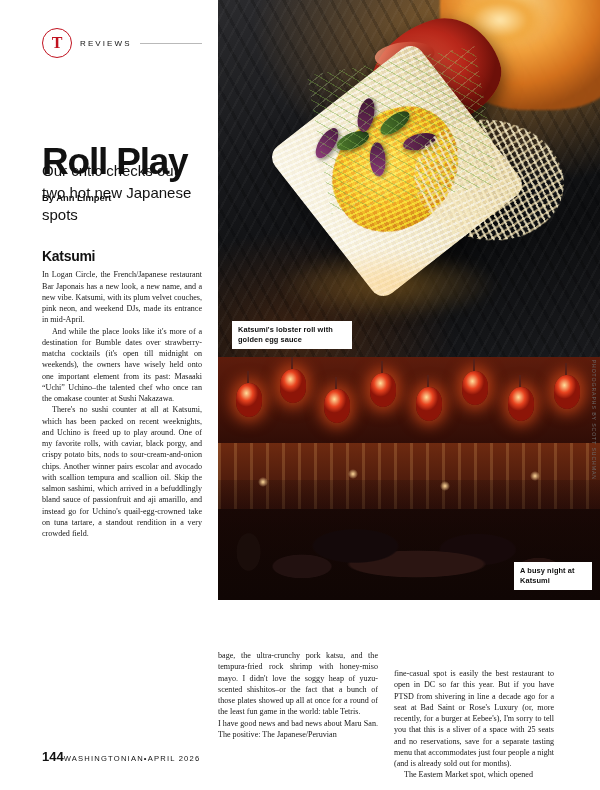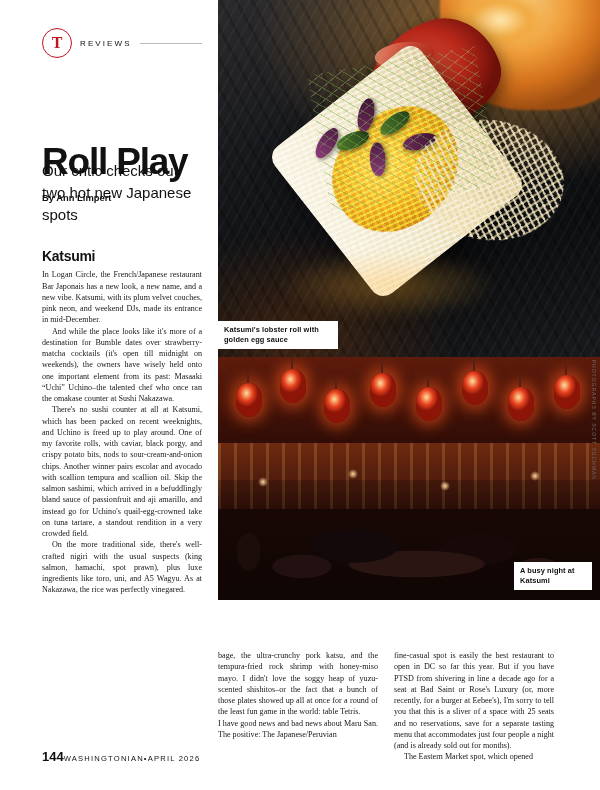--- a/index.html
+++ b/index.html
@@ -210,21 +210,21 @@
     position: absolute;
     background: #ffffff;
     color: #111;
     font-family: "Liberation Sans", sans-serif;
     font-weight: bold;
     font-size: 7.4px;
     line-height: 1.35;
     padding: 4px 6px 4px 6px;
     letter-spacing: .1px;
   }
-  .caption.c1 { left: 0; bottom: 8px; width: 120px; }
+  .caption.c1 { left: 14px; bottom: 8px; width: 120px; }
   .caption.c2 { right: 8px; bottom: 10px; width: 78px; }
 
   
   .credit {
     position: absolute;
     right: 3px;
     top: 480px;
     transform: rotate(90deg);
     transform-origin: right top;
     font-family: "Liberation Sans", sans-serif;
@@ -306,21 +306,21 @@
   }
   .dropcaps {
     font-family: "Liberation Sans", sans-serif;
     font-weight: bold;
     font-size: 7.6px;
     letter-spacing: .15px;
   }
 
   .col-1 { left: 42px; top: 238px; width: 160px; }
   .col-2 { left: 218px; top: 650px; width: 160px; }
-  .col-3 { left: 394px; top: 650px; width: 160px; }
+  .col-3 { left: 394px; top: 668px; width: 160px; }
 
   
   .footer {
     position: absolute;
     left: 42px; bottom: 26px;
     display: flex; align-items: baseline; 
   }
   .folio {
     font-family: "Liberation Sans", sans-serif;
     font-weight: bold;
@@ -401,24 +401,23 @@
   <span class="rule"></span>
 </div>
 
 <h1 class="headline">Roll Play</h1>
 <div class="deck">Our critic checks out two hot new Japanese spots</div>
 <div class="byline">By Ann Limpert</div>
 
 <div class="col col-1">
 
   <h3>Katsumi</h3>
-  <p class="first">In Logan Circle, the French/Japanese restaurant Bar Japonais has a new look, a new name, and a new vibe. Katsumi, with its plum velvet couches, pink neon, and weekend DJs, made its entrance in mid-December.</p>
+  <p class="first">In Logan Circle, the French/Japanese restaurant Bar Japonais has a new look, a new name, and a new vibe. Katsumi, with its plum velvet couches, pink neon, and weekend DJs, made its entrance in mid-April.</p>
   <p>And while the place looks like it's more of a destination for Bumble dates over strawberry-matcha cocktails (it's open till midnight on weekends), the owners have wisely held onto one important element from its past: Masaaki “Uchi” Uchino–the talented chef who once ran the omakase counter at Sushi Nakazawa.</p>
   <p>There's no sushi counter at all at Katsumi, which has been packed on recent weeknights, and Uchino is freed up to play around. One of my favorite rolls, with caviar, black porgy, and crispy potato bits, nods to sour-cream-and-onion chips. Another winner pairs escolar and avocado with scallion tempura and scallion oil. Skip the salmon sashimi, which arrived in a befuddlingly bland sauce of passionfruit and aji amarillo, and instead go for Uchino's quail-egg-crowned take on tuna tartare, a standout rendition in a very crowded field.</p>
-  <p>On the more traditional side, there's well-crafted nigiri with the usual suspects (king salmon, hamachi, spot prawn), plus luxe ingredients like toro, uni, and A5 Wagyu. As at Nakazawa, the rice was perfectly vinegared.</p>
 </div>
 
 <div class="col col-2">
   <p class="first">bage, the ultra-crunchy pork katsu, and the tempura-fried rock shrimp with honey-miso mayo. I didn't love the soggy heap of yuzu-scented shishitos–or the fact that a bunch of those plates showed up all at once for a round of the least fun game in the world: table Tetris.</p>
   <p class="first">I have good news and bad news about Maru San. The positive: The Japanese/Peruvian</p>
 </div>
 
 <div class="col col-3">
   <p class="first">fine-casual spot is easily the best restaurant to open in DC so far this year. But if you have PTSD from shivering in line a decade ago for a seat at Bad Saint or Rose's Luxury (or, more recently, for a burger at Eebee's), I'm sorry to tell you that this is a sliver of a space with 25 seats and no reservations, save for a separate tasting menu that accommodates just four people a night (and is already sold out for months).</p>
   <p>The Eastern Market spot, which opened</p>

